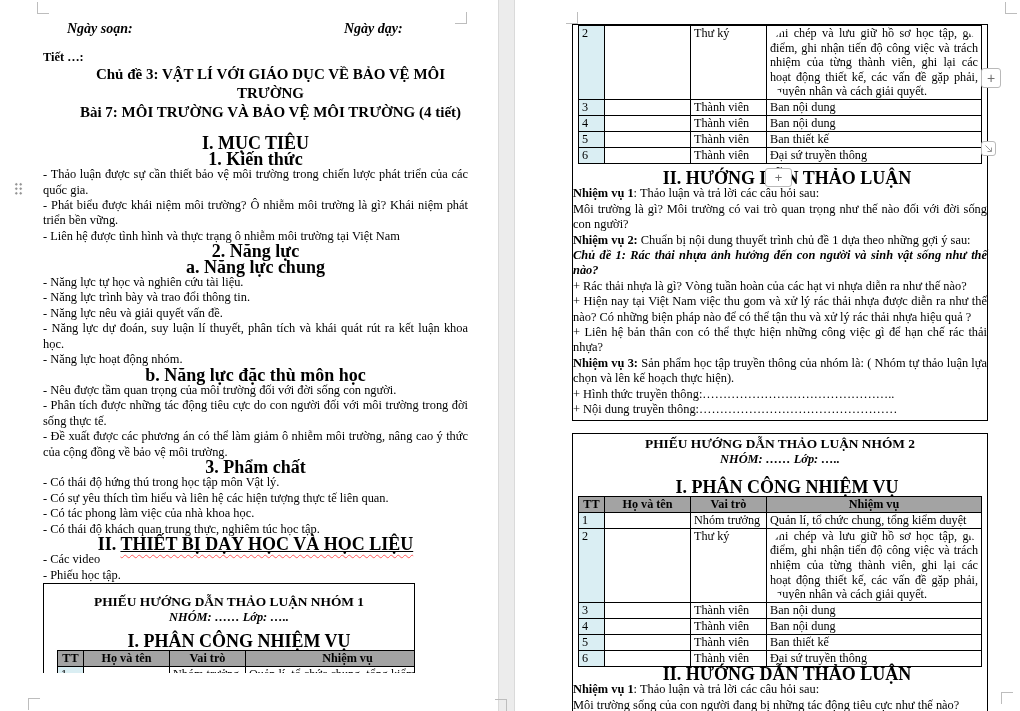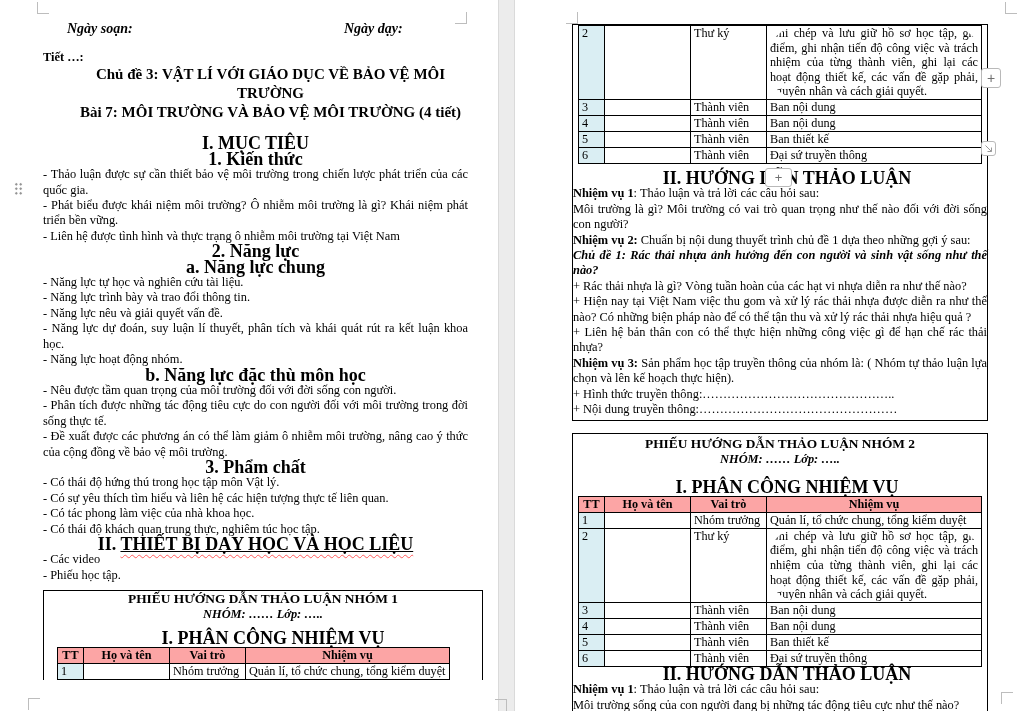--- a/index.html
+++ b/index.html
@@ -24,30 +24,30 @@
 
   .usolid{text-decoration:underline;text-decoration-thickness:1px;}
   .wavy{text-decoration:underline wavy #ff5a5a;text-decoration-thickness:1.4px;
         text-underline-offset:3.5px;text-decoration-skip-ink:none;}
 
   
   .sheet{border:1.6px solid #000;box-sizing:border-box;}
   .sheet-title{font-size:13.4px;font-weight:bold;text-align:center;line-height:16px;}
   .sheet-sub{font-size:12.4px;font-weight:bold;font-style:italic;text-align:center;line-height:15px;}
   .sheet .h1{margin-left:20px;}
-  .p1-sheet{width:440px;height:90px;margin-top:7px;border-bottom:none;padding-top:0;overflow:hidden;}
+  .p1-sheet{width:372px;height:90px;border-bottom:none;padding-top:10px;overflow:hidden;}
   .p2-sheet1{width:416px;padding-bottom:3px;}
   .p2-sheet2{width:416px;height:296px;margin-top:12px;border-bottom:none;padding-top:2px;overflow:hidden;}
   .p2-sheet2 .h1{margin-left:14px;}
 
   
   table.tbl{border-collapse:collapse;border:1.6px solid #000;table-layout:fixed;}
   .tbl td{border:1px solid #000;padding:0 3px;font-size:12.2px;line-height:14.6px;
           vertical-align:top;overflow:hidden;}
-  .tbl tr.hdr td{background:#fca5a5;font-weight:bold;text-align:center;border-bottom:1.6px solid #000;height:15px;}
+  .tbl tr.hdr td{background:#a3a3a3;font-weight:bold;text-align:center;border-bottom:1.6px solid #000;height:15px;}
   .tbl td.tt{background:#daeef3;}
   .tbl tr.short td{height:15px;}
   .tbl td.just{text-align:justify;border-radius:31px;}
   .t1{width:393px;margin-left:13px;}
   .t2{width:404px;margin-left:5px;}
   .c-tt{width:26px;} .c-name{width:86px;} .c-role{width:76px;}
 
   .hdrrow{position:relative;margin-top:7px;}
 
   

